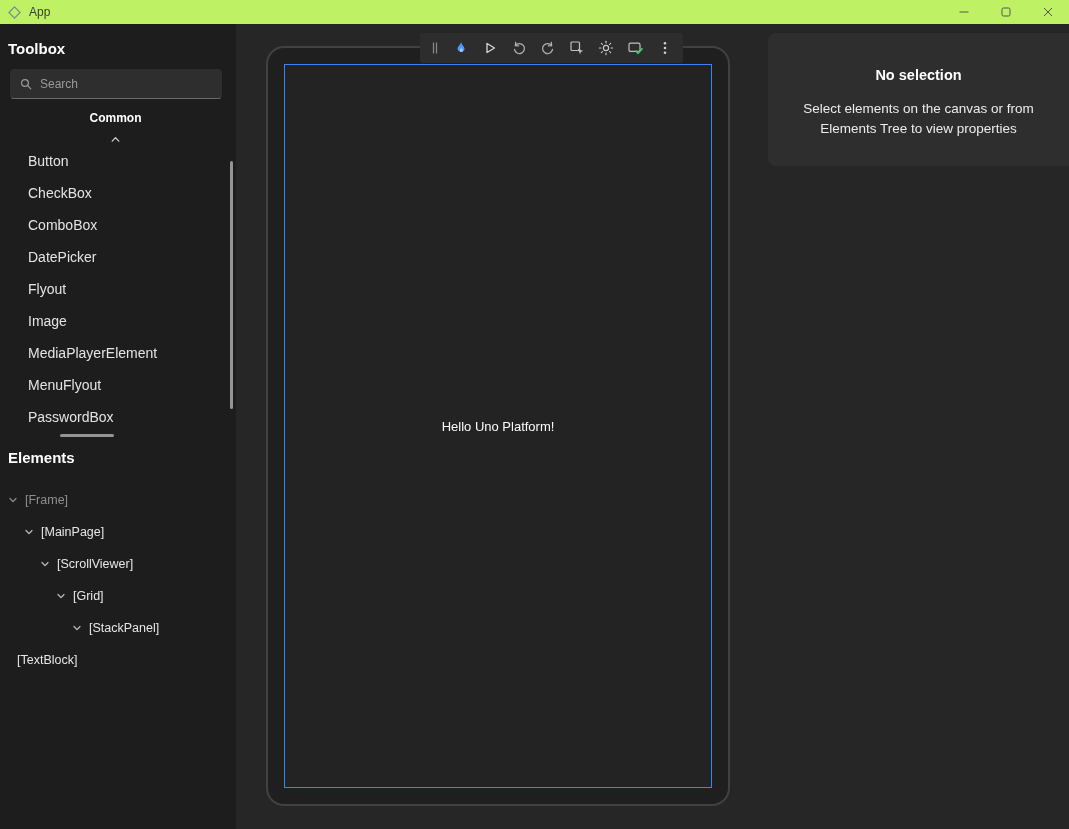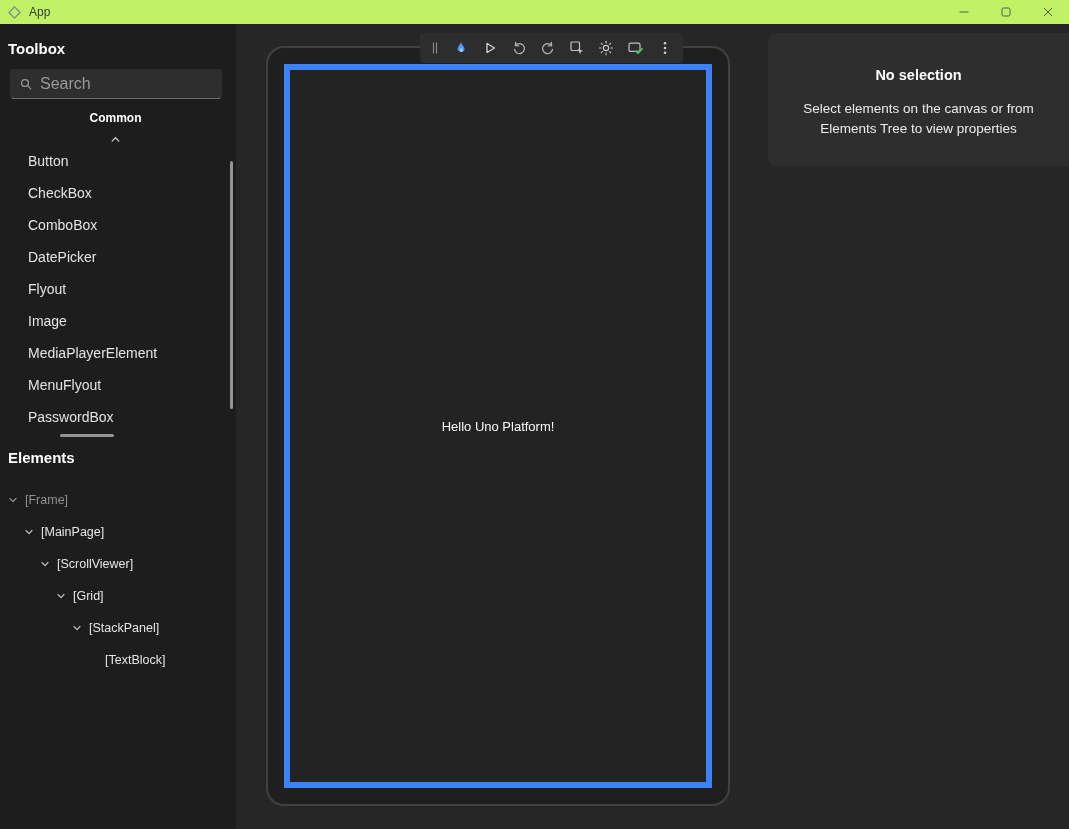--- a/index.html
+++ b/index.html
@@ -30,21 +30,21 @@
     background: #1d1d1d; color: #e8e8e8; z-index: 5;
   }
   .panel-title { font-size: 15px; font-weight: bold; color: #ffffff; padding: 16px 8px 12px 8px; }
   .search-box {
     margin: 0 14px 0 10px; height: 30px;
     background: #2e2e2e; border: 1px solid #2e2e2e; border-bottom: 1px solid #6b6b6b;
     border-radius: 4px; display: flex; align-items: center; padding: 0 9px; gap: 8px;
   }
   .search-box input {
     flex: 1; background: transparent; border: none; outline: none;
-    color: #e8e8e8; font-size: 16px; font-family: inherit;
+    color: #e8e8e8; font-size: 12px; font-family: inherit;
   }
   .search-box input::placeholder { color: #9a9a9a; }
 
   .section-header {
     display: flex; align-items: center; justify-content: space-between;
     margin-top: 12px; height: 34px; padding: 0 17px 0 12px;
     font-size: 12px; font-weight: bold; color: #ffffff; cursor: pointer; flex-direction: column;
   }
 
   .tb-list { position: relative; }
@@ -61,40 +61,40 @@
     background: #949494; border-radius: 2px; margin-top: 1px;
   }
 
   .tree { margin-top: 6px; }
   .tree-row { height: 32px; display: flex; align-items: center; font-size: 12.5px; cursor: pointer; }
   .tree-row .chev { width: 10px; margin-right: 7px; display: flex; color: #bfbfbf; }
   .tree-row .lbl { color: #e6e6e6; }
   .tree-row.muted .lbl, .tree-row.muted .chev { color: #8f8f8f; }
   .d0 { padding-left: 8px; }  .d1 { padding-left: 24px; }
   .d2 { padding-left: 40px; align-items: center; } .d3 { padding-left: 56px; }
-  .d4 { padding-left: 72px; } .d5 { padding-left: 88px; }
+  .d4 { padding-left: 72px; } .d5 { }
   .chev-spacer { width: 10px; margin-right: 7px; }
 
   
   .canvas { position: absolute; left: 236px; top: 24px; right: 0; bottom: 0; background: #262626; }
 
   .canvas-toolbar {
     position: absolute; left: 184px; top: 9px; height: 30px;
     background: #2d2d2d; border-radius: 3px;
     display: flex; align-items: center; padding: 0 10px; gap: 13px; z-index: 6;
   }
   .tool-btn { display: flex; align-items: center; justify-content: center; background: none; border: none; cursor: pointer; padding: 0; }
 
   .phone {
     position: absolute; left: 30px; top: 22px; width: 464px; height: 760px;
     background: #1f1f1f; border: 2px solid #414141; border-radius: 18px;
   }
   .screen {
     position: absolute; left: 16px; top: 16px; right: 16px; bottom: 16px;
-    background: #232323; border: 6px solid #3b82f6;
+    background: #232323; border: 1px solid #3b82f6;
     display: flex; align-items: center; justify-content: center;
   }
   .hello { font-size: 13px; color: #fafafa; }
 
   
   .props-card {
     position: absolute; left: 768px; top: 33px; width: 301px; height: 133px;
     background: #2e2e2e; border-radius: 8px 0 0 8px; z-index: 6;
     padding: 34px 18px 0 18px; text-align: center;
   }

